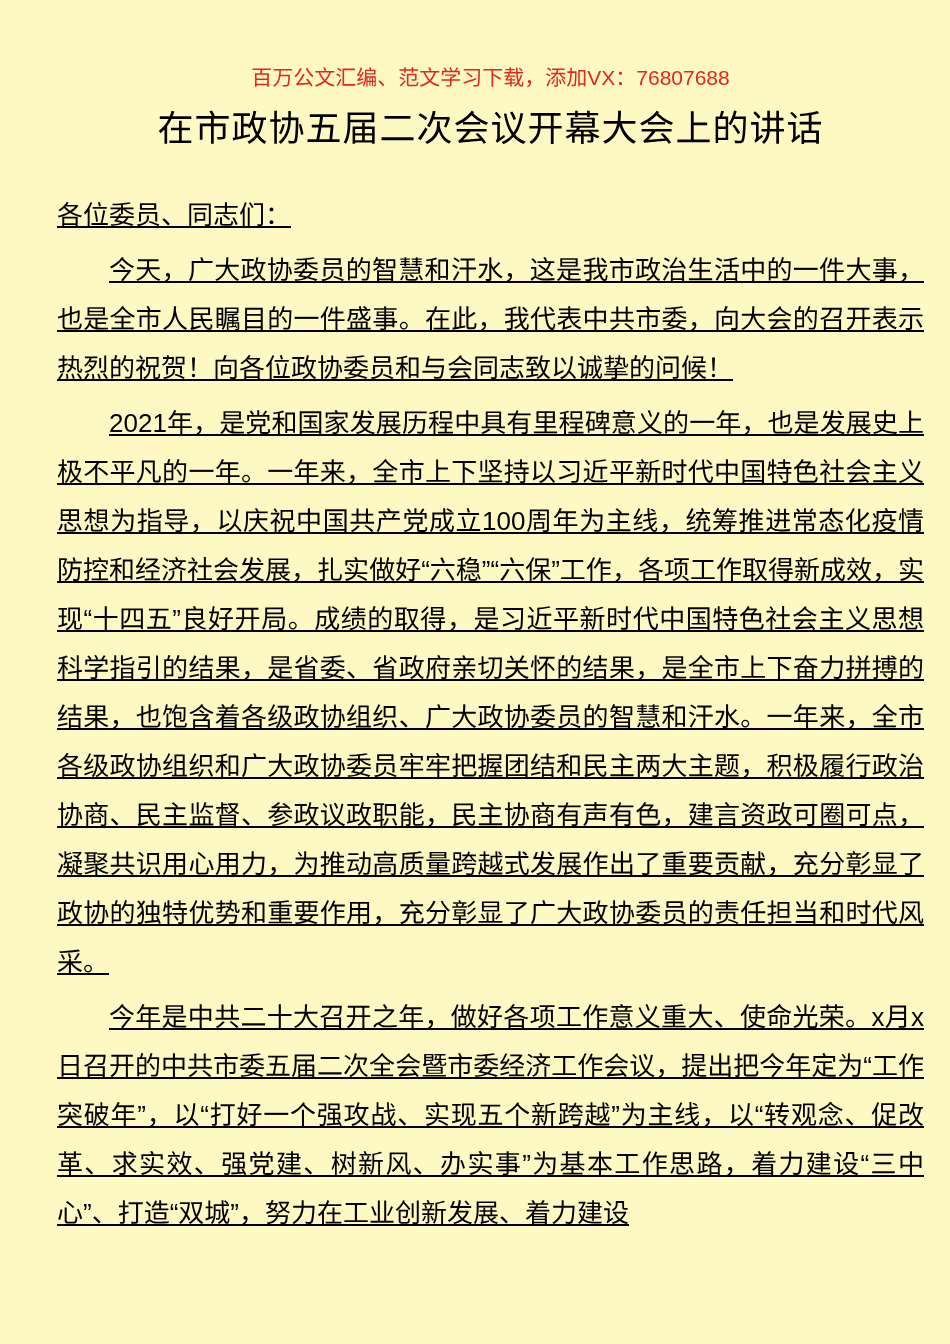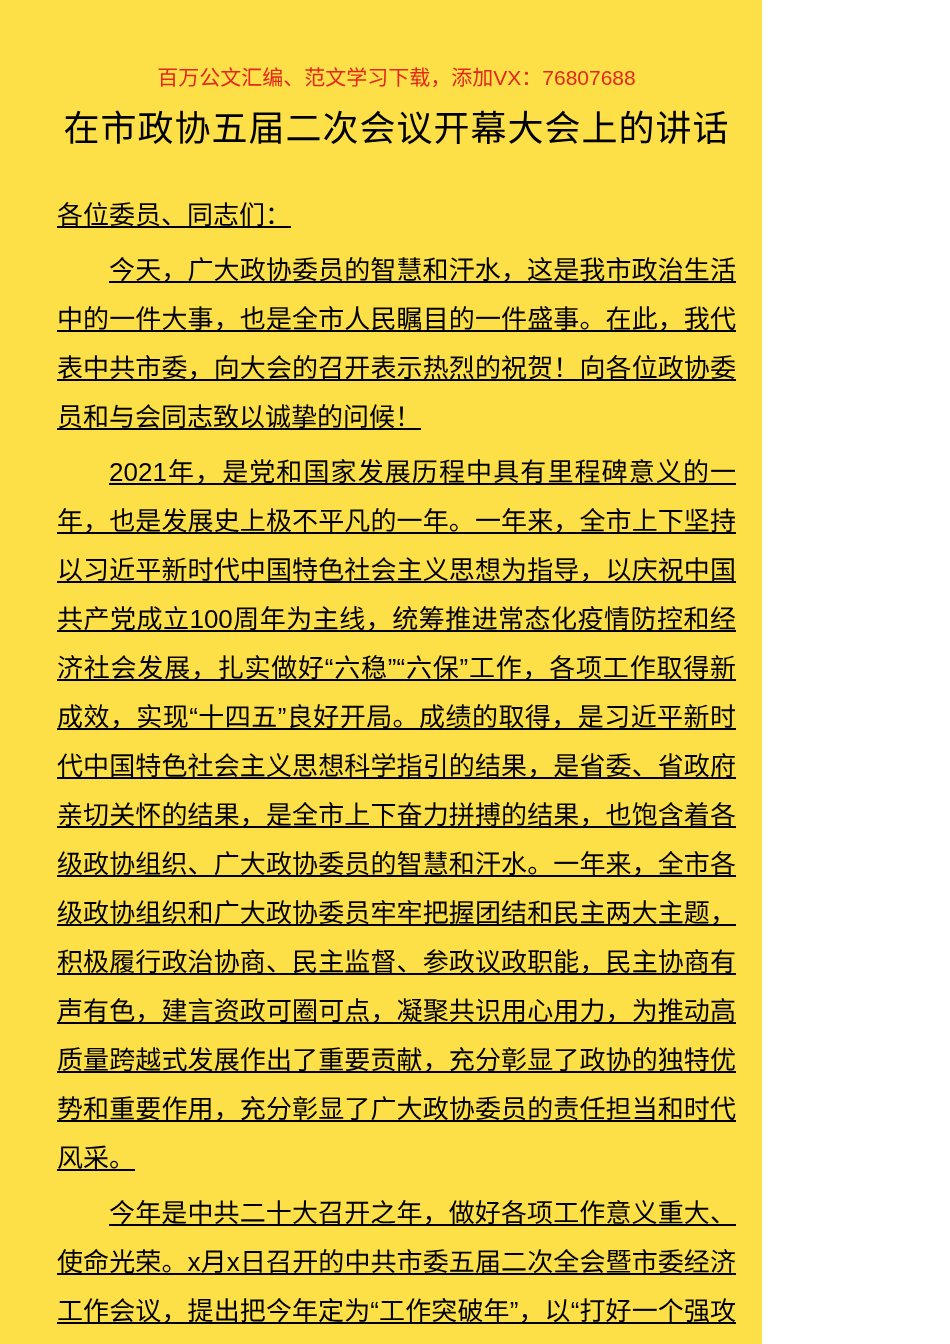--- a/index.html
+++ b/index.html
@@ -3,25 +3,25 @@
 <meta charset="utf-8">
 <style>
   html, body {
     margin: 0;
     padding: 0;
     background: #ffffff;
     font-family: "Liberation Sans", "DejaVu Sans", sans-serif;
   }
   .page {
     position: relative;
-    width: 762px;
+    width: 950px;
     height: 1344px;
     box-sizing: border-box;
     padding: 65px 26px 0 57px;
-    background: #fde047;
+    background: #fef9c3;
     overflow: hidden;
     color: #000000;
   }
   .notice {
     color: #e2281e;
     font-size: 21px;
     line-height: 25px;
     text-align: center;
     white-space: nowrap;
   }
@@ -54,15 +54,15 @@
 
 <div class="page">
   <div class="notice">百万公文汇编、范文学习下载，添加VX：76807688</div>
 
   <h1 class="title">在市政协五届二次会议开幕大会上的讲话</h1>
 
   <div class="body-text">
     <p class="para">各位委员、同志们：</p>
     <p class="para indent">今天，广大政协委员的智慧和汗水，这是我市政治生活中的一件大事，也是全市人民瞩目的一件盛事。在此，我代表中共市委，向大会的召开表示热烈的祝贺！向各位政协委员和与会同志致以诚挚的问候！</p>
     <p class="para indent">2021年，是党和国家发展历程中具有里程碑意义的一年，也是发展史上极不平凡的一年。一年来，全市上下坚持以习近平新时代中国特色社会主义思想为指导，以庆祝中国共产党成立100周年为主线，统筹推进常态化疫情防控和经济社会发展，扎实做好“六稳”“六保”工作，各项工作取得新成效，实现“十四五”良好开局。成绩的取得，是习近平新时代中国特色社会主义思想科学指引的结果，是省委、省政府亲切关怀的结果，是全市上下奋力拼搏的结果，也饱含着各级政协组织、广大政协委员的智慧和汗水。一年来，全市各级政协组织和广大政协委员牢牢把握团结和民主两大主题，积极履行政治协商、民主监督、参政议政职能，民主协商有声有色，建言资政可圈可点，凝聚共识用心用力，为推动高质量跨越式发展作出了重要贡献，充分彰显了政协的独特优势和重要作用，充分彰显了广大政协委员的责任担当和时代风采。</p>
-    <p class="para indent">今年是中共二十大召开之年，做好各项工作意义重大、使命光荣。x月x日召开的中共市委五届二次全会暨市委经济工作会议，提出把今年定为“工作突破年”，以“打好一个强攻战、实现五个新跨越”为主线，以“转观念、促改革、求实效、强党建、树新风、办实事”为基本工作思路，良好开局“三中心”、打造“双城”，努力在工业创新发展、县区进位赶</p>
+    <p class="para indent">今年是中共二十大召开之年，做好各项工作意义重大、使命光荣。x月x日召开的中共市委五届二次全会暨市委经济工作会议，提出把今年定为“工作突破年”，以“打好一个强攻战、实现五个新跨越”为主线，以“转观念、促改革、求实效、强党建、树新风、办实事”为基本工作思路，着力建设“三中心”、打造“双城”，努力在工业创新发展、着力建设</p>
   </div>
 </div>
 
 </body></html>

